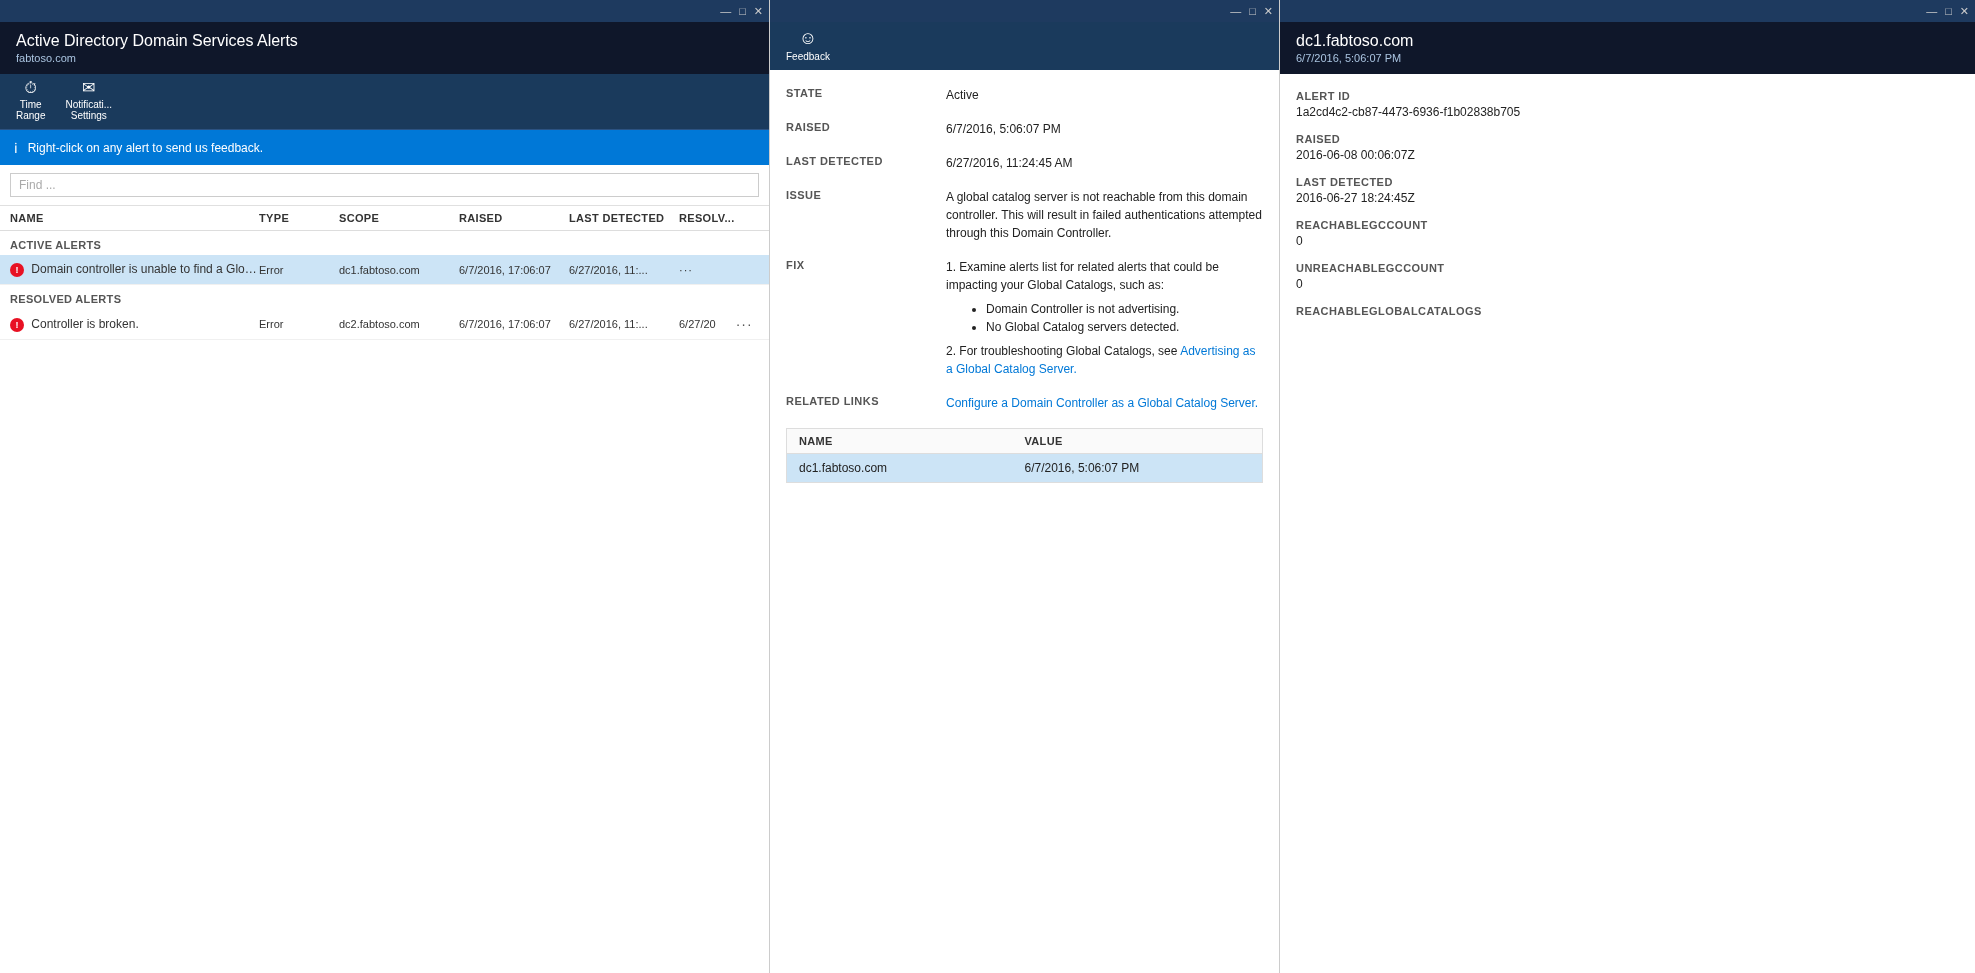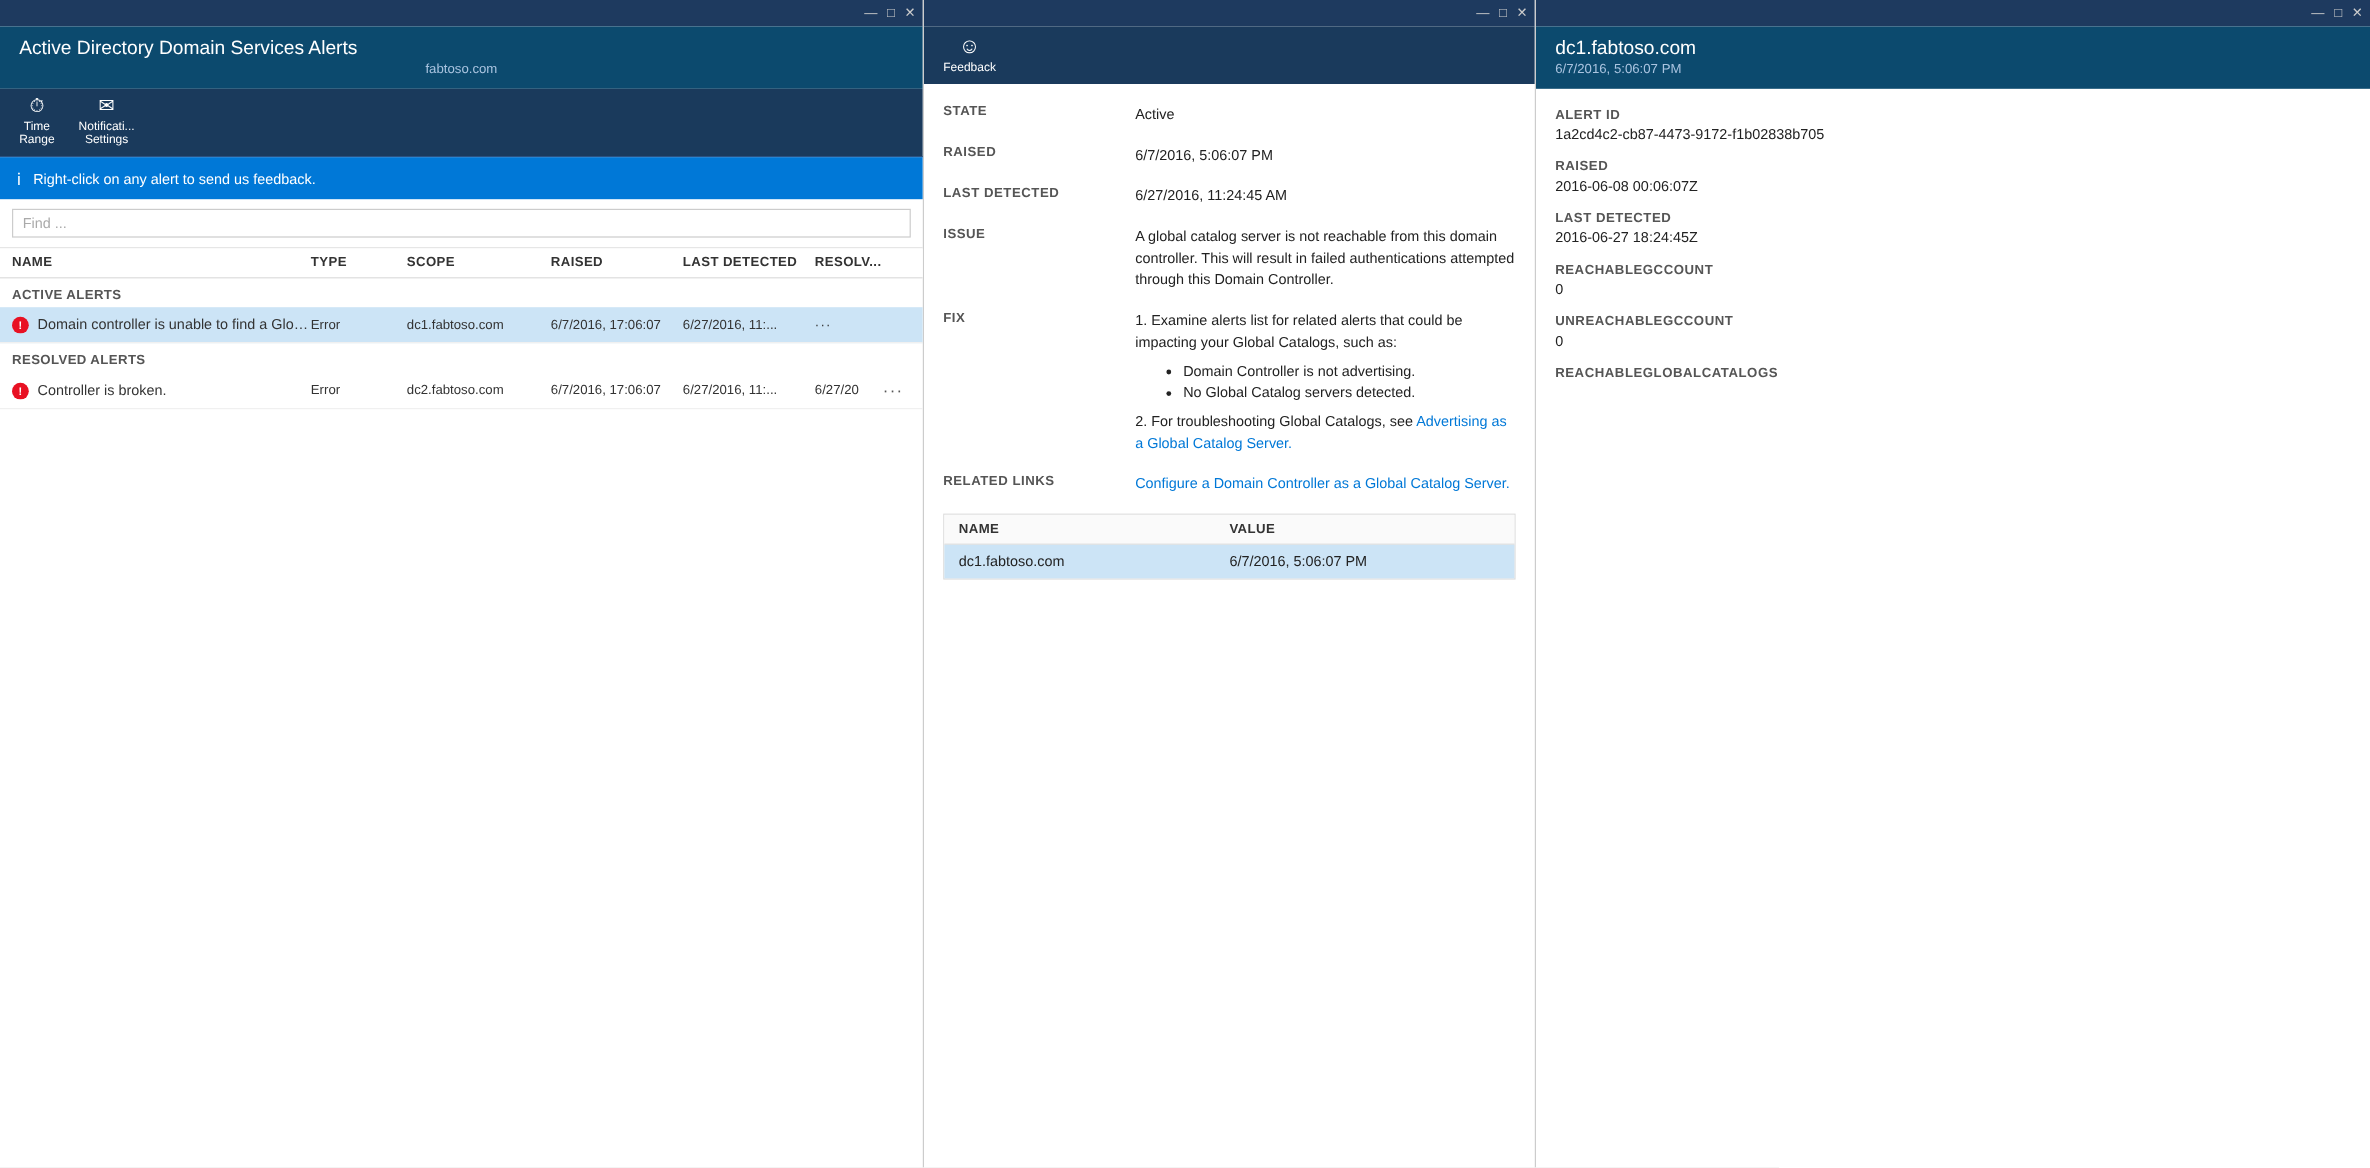--- a/index.html
+++ b/index.html
@@ -9,23 +9,23 @@
     .panel { display: flex; flex-direction: column; height: 100%; overflow: hidden; }
     .panel-left { width: 770px; border-right: 1px solid #ccc; background: #fff; }
     .panel-middle { width: 510px; border-right: 1px solid #ccc; background: #fff; }
     .panel-right { flex: 1; background: #fff; }
 
     
     .window-chrome { display: flex; align-items: center; justify-content: flex-end; height: 22px; background: #1e3a5f; padding: 0 6px; gap: 8px; }
     .chrome-btn { color: #ccc; font-size: 11px; cursor: pointer; background: none; border: none; line-height: 1; }
 
     
-    .panel-header { background: #0c4a6e; color: #fff; padding: 10px 16px 10px 16px; }
+    .panel-header { background: #0f172a; color: #fff; padding: 10px 16px 10px 16px; }
     .panel-header .app-title { font-size: 16px; font-weight: 400; margin-bottom: 2px; }
-    .panel-header .app-subtitle { font-size: 11px; color: #aac4e0; text-align: center; }
+    .panel-header .app-subtitle { font-size: 11px; color: #aac4e0; }
     .panel-header .alert-title { font-size: 16px; font-weight: 400; margin-bottom: 2px; }
     .panel-header .alert-subtitle { font-size: 11px; color: #aac4e0; }
     .panel-header .server-title { font-size: 16px; font-weight: 400; margin-bottom: 2px; }
     .panel-header .server-subtitle { font-size: 11px; color: #aac4e0; }
 
     
     .toolbar { display: flex; align-items: center; background: #1a3a5c; padding: 4px 16px 8px 16px; gap: 20px; border-bottom: 1px solid #2c5282; }
     .toolbar-btn { display: flex; flex-direction: column; align-items: center; color: #fff; cursor: pointer; font-size: 10px; gap: 2px; background: none; border: none; }
     .toolbar-btn .icon { font-size: 16px; }
 
@@ -222,21 +222,21 @@
   </div>
 
   <div class="panel-header">
     <div class="server-title">dc1.fabtoso.com</div>
     <div class="server-subtitle">6/7/2016, 5:06:07 PM</div>
   </div>
 
   <div class="right-content">
     <div class="right-row">
       <div class="right-label">ALERT ID</div>
-      <div class="right-value">1a2cd4c2-cb87-4473-9172-f1b02838b705</div>
+      <div class="right-value">1a2cd4c2-cb87-4473-6936-f1b02838b705</div>
     </div>
     <div class="right-row">
       <div class="right-label">RAISED</div>
       <div class="right-value">2016-06-08 00:06:07Z</div>
     </div>
     <div class="right-row">
       <div class="right-label">LAST DETECTED</div>
       <div class="right-value">2016-06-27 18:24:45Z</div>
     </div>
     <div class="right-row">

